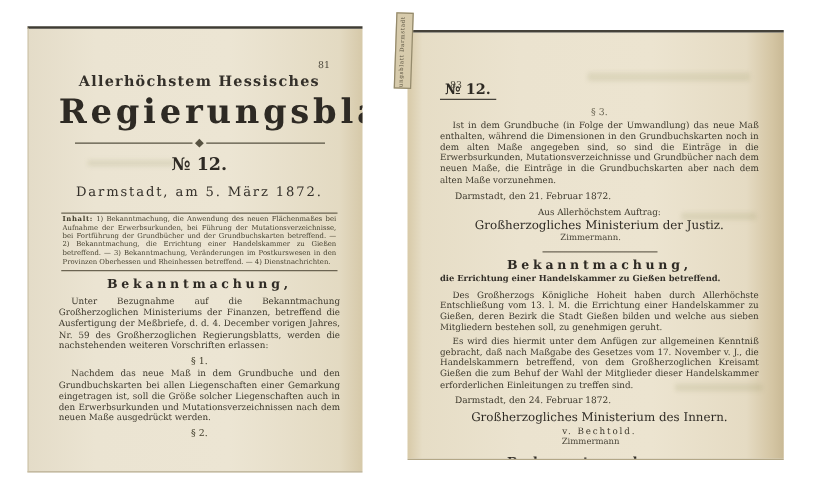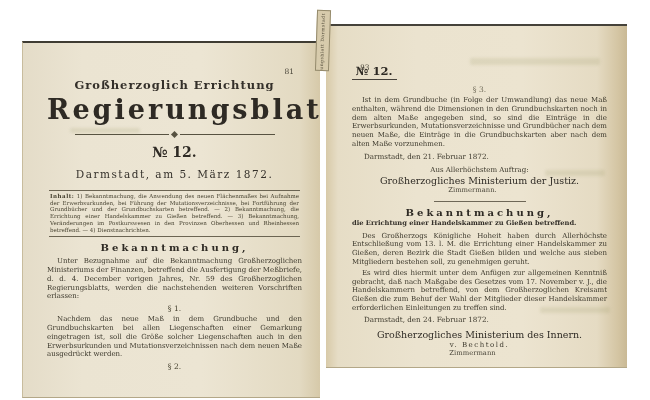--- a/index.html
+++ b/index.html
@@ -3,25 +3,24 @@
 <meta charset="utf-8">
 <style>
   html,body{margin:0;padding:0;}
   body{width:650px;height:400px;background:#ffffff;overflow:hidden;
        font-family:"DejaVu Serif", serif;color:#3a362b;}
   .canvas{position:relative;width:650px;height:400px;background:#ffffff;}
 
   .page{position:absolute;overflow:hidden;box-sizing:border-box;}
 
   .page-left{
-    left:22px;top:21px;width:298px;height:357px;
+    left:22px;top:21px;width:268px;height:357px;
     background:linear-gradient(90deg,#e4dcc8 0%,#ebe4d2 20%,#ece5d3 60%,#e3dac2 93%,#d6c9a9 100%);
     border-top:2px solid #3f3c33;border-bottom:1px solid #b3a787;border-left:1px solid #c8bc9d;
     padding:0 18px 16px 24px;
-    margin-top:20px;
   }
   .page-right{
     left:326px;top:24px;width:301px;height:344px;
     background:linear-gradient(90deg,#d8caa8 0%,#e6ddc6 4%,#ebe3cf 30%,#ece4d0 65%,#e5dbc3 90%,#d4c5a3 97%,#c9b995 100%);
     border-top:2px solid #45423a;border-bottom:1px solid #b3a787;
     padding:0 20px 0 26px;
   }
 
   .pgnum{font-size:7.5px;color:#4a463a;}
   .pgnum-right{text-align:right;padding-top:24px;padding-right:8px;}
@@ -72,21 +71,21 @@
 
   .mt2{margin-top:2px;} .mt3{margin-top:3px;} .mt4{margin-top:4px;} .mt5{margin-top:5px;} .mt8{margin-top:8px;}
 </style>
 </head>
 <body>
 
 <div class="canvas">
 
   <div class="page page-left">
     <div class="pgnum pgnum-right">81</div>
-    <div class="masthead-kicker">Großherzoglich Errichtung</div>
+    <div class="masthead-kicker">Allerhöchstem Hessisches</div>
     <div class="masthead-title">Regierungsblatt.</div>
 
     <div class="ornament">
       <span class="bar"></span>
       <span class="gem"></span>
       <span class="bar"></span>
     </div>
 
     <div class="issue-number">№ 12.</div>
     <div class="dateline-center">Darmstadt, am 5. März 1872.</div>

